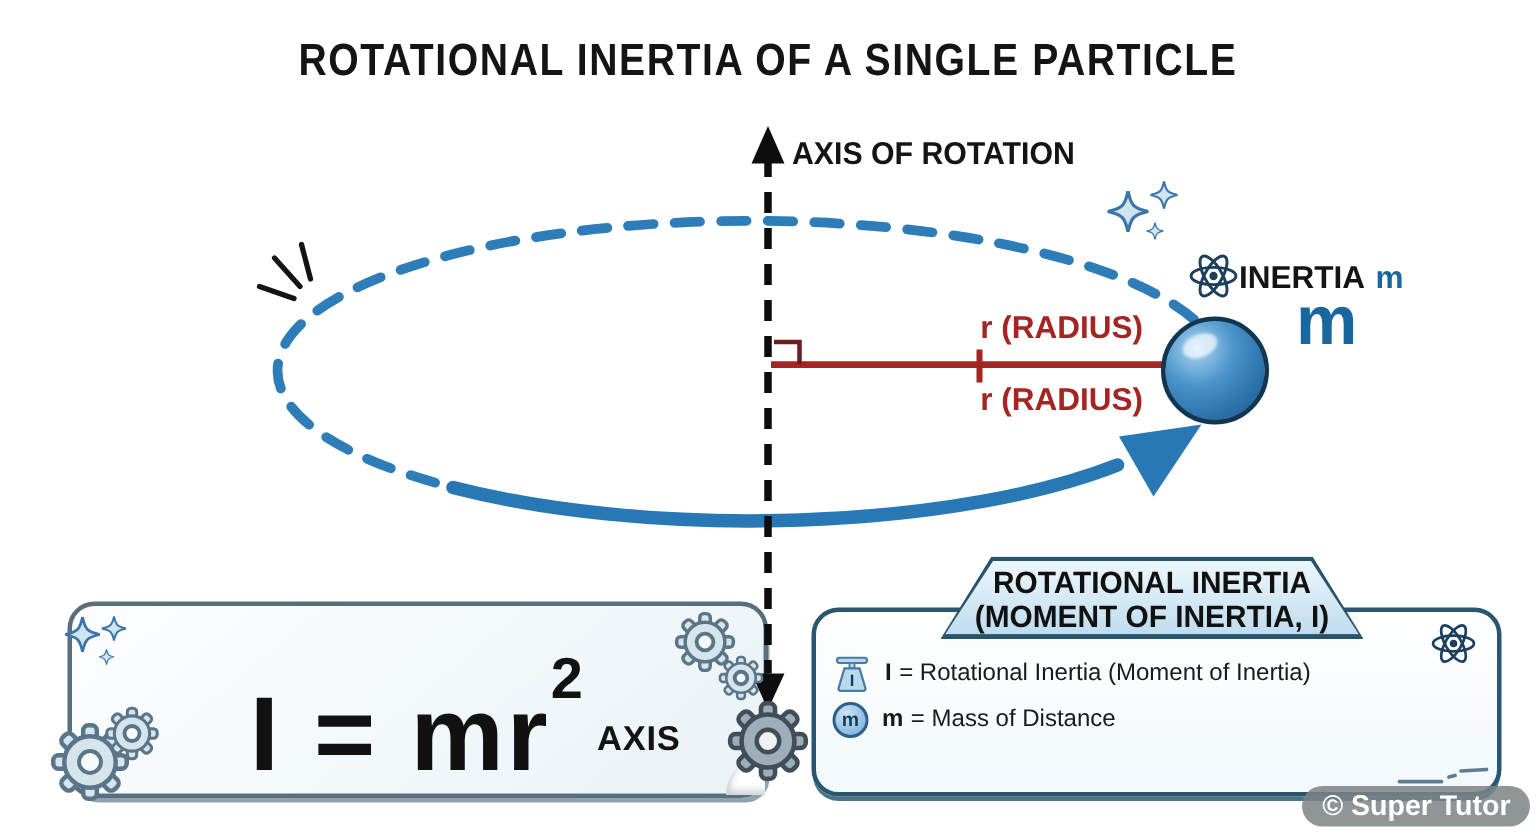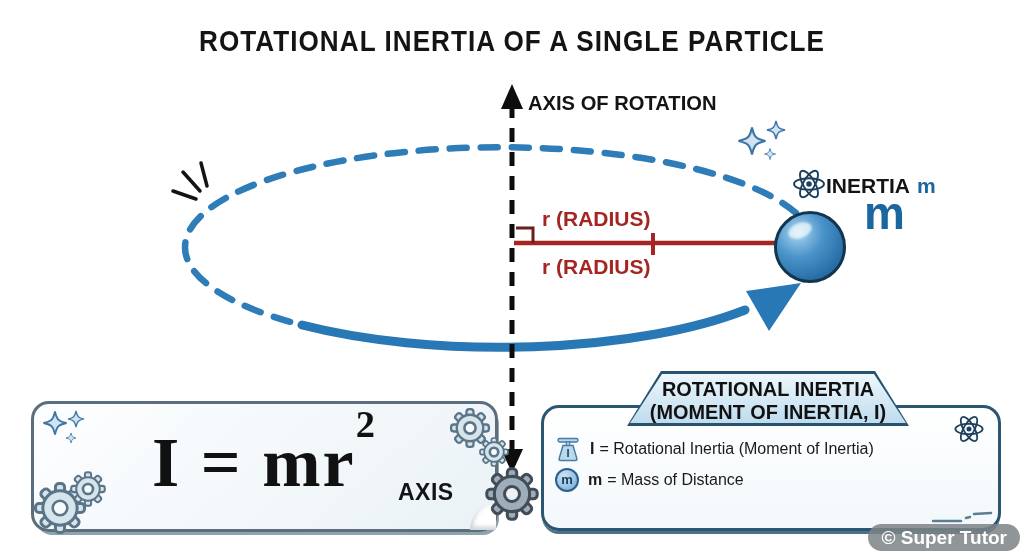--- a/index.html
+++ b/index.html
@@ -31,39 +31,39 @@
   .g-hole-dark{fill:#edf1f4;stroke:#414e59;stroke-width:3;}
   .atom-ring{fill:none;stroke:#1d3f5e;stroke-width:1.7;}
   .nucleus{fill:#1d3f5e;}
   .pencil{stroke:#5c7d92;stroke-width:2.5;stroke-linecap:round;}
   
   .axis-top-label{position:absolute;left:528px;top:91px;font-size:21px;font-weight:bold;white-space:nowrap;transform:scaleX(0.96);transform-origin:left;}
   .axis-bottom-label{position:absolute;left:398px;top:479px;width:88px;font-size:23px;font-weight:bold;letter-spacing:0.5px;z-index:4;}
   .particle-label{position:absolute;left:826px;top:174px;font-size:21px;font-weight:bold;white-space:nowrap;z-index:4;}
   .particle-label .m-blue{color:#1a679f;margin-left:7px;}
   .mass-m{position:absolute;left:864px;top:186px;font-size:46px;font-weight:bold;color:#1a679f;z-index:4;}
-  .r-label{position:absolute;left:542px;width:220px;text-align:left;font-size:21px;font-weight:bold;color:#a52522;white-space:nowrap;z-index:2;}
+  .r-label{position:absolute;left:542px;width:220px;text-align:right;font-size:21px;font-weight:bold;color:#a52522;white-space:nowrap;z-index:2;}
   .r-above{top:207px;} .r-below{top:255px;}
   
   .particle-sphere{
     position:absolute;left:774px;top:211px;width:72px;height:72px;border-radius:50%;z-index:4;
     background:radial-gradient(circle at 32% 28%, #d6e9f6 0%, #8cc0e4 12%, #4a94c9 38%, #2e74ad 68%, #1c5486 100%);
     border:3px solid #123650;box-sizing:border-box;
   }
   .particle-sphere::after{
     content:"";position:absolute;left:11px;top:9px;width:24px;height:15px;border-radius:50%;
     background:rgba(235,246,252,0.8);transform:rotate(-22deg);filter:blur(1px);
   }
   
   .formula-box{
-    position:absolute;left:31px;top:401px;width:467px;height:131px;z-index:2;box-sizing:border-box;
+    position:absolute;left:45px;top:401px;width:467px;height:131px;z-index:2;box-sizing:border-box;
     border:3px solid #5a6e7e;border-radius:18px;
     background:linear-gradient(140deg,#fdfeff 0%,#eaf2f6 100%);
     box-shadow:3px 5px 0 -2px #8fa3ad;
-    display:flex;align-items:center;justify-content:center;font-family:Liberation Serif, serif;
+    display:flex;align-items:flex-end;justify-content:center;
   }
   .formula-box::after{
     content:"";position:absolute;right:-1px;bottom:-1px;width:26px;height:26px;
     background:#ffffff;border-top-left-radius:100%;
     box-shadow:inset 3px -3px 4px rgba(60,80,95,0.25);
   }
   .formula{font-size:70px;font-weight:bold;color:#111;letter-spacing:2px;white-space:nowrap;margin-top:-8px;}
   .formula sup{font-size:55%;position:relative;top:-0.62em;}
   
   .legend-box{

